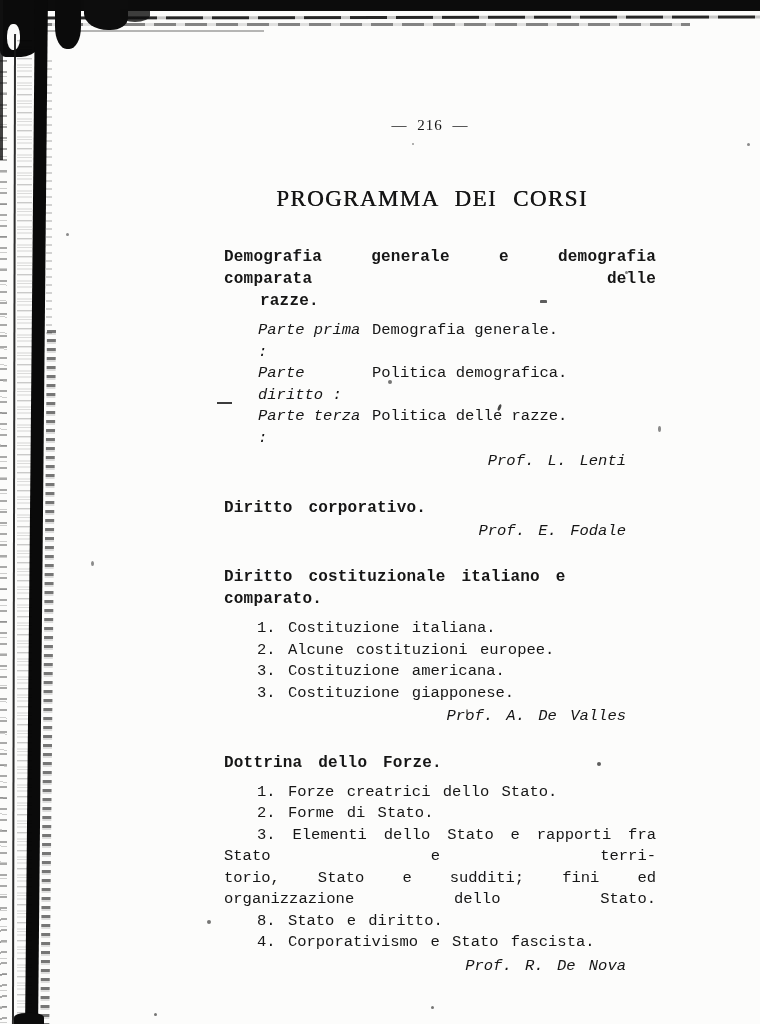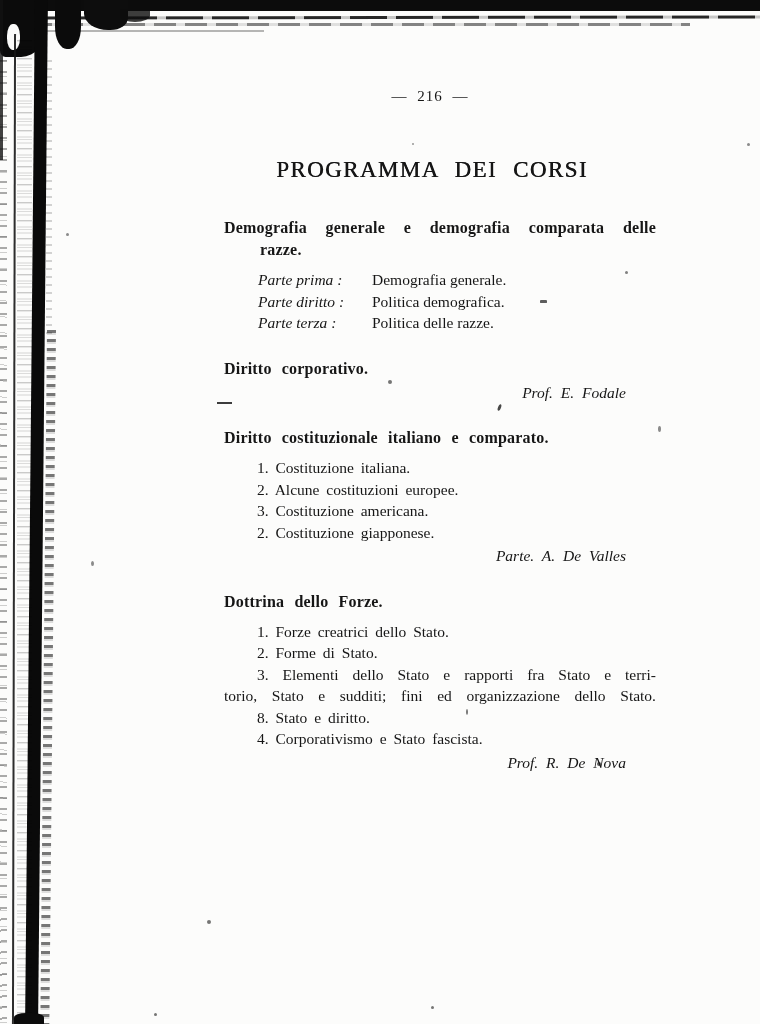--- a/index.html
+++ b/index.html
@@ -46,38 +46,38 @@
   .edge-top   { left: 0; top: 0; width: 3px; height: 160px; background: #111; opacity: .8; }
   .gutter-haze{ left: 17px; top: 40px; width: 15px; height: 984px;
                 background: repeating-linear-gradient(179deg, rgba(0,0,0,.10) 0 2px, transparent 2px 6px),
                             repeating-linear-gradient(181deg, rgba(0,0,0,.16) 0 1px, transparent 1px 9px);
                 opacity: .8; }
   .bottom-blob{ left: 14px; top: 1013px; width: 30px; height: 11px; background: #0b0b0b; border-radius: 40% 40% 0 0; }
   .overline-mark { left: 217px; top: 402px; width: 15px; height: 2px; background: #1a1a1a; opacity: .85; }
   .speck { position: absolute; display: block; background: #1a1a1a; border-radius: 50%; }
 
   
-  .content { position: absolute; left: 224px; top: 0; width: 432px; padding-top: 88px; }
+  .content { position: absolute; left: 224px; top: 0; width: 432px; padding-top: 117px; }
   .page-number {
     text-align: center; font-size: 15px; letter-spacing: 1px; word-spacing: 5px;
     transform: translateX(-10px);
   }
   .doc-title {
     margin: 52px 0 0; text-align: center; font-weight: 400;
     font-size: 23px; letter-spacing: 1.4px; word-spacing: 9px;
     transform: translateX(-8px);
     text-shadow: 0.4px 0 0 currentColor;
   }
-  .course-section { margin-top: 24px; font-size: 15.5px; line-height: 21.5px; }
+  .course-section { margin-top: 24px; font-size: 15.5px; line-height: 21.5px; font-family: Liberation Mono, monospace; }
   .course-section:first-child { margin-top: 34px; }
   .section-heading { font-weight: 700; font-size: 16px; line-height: 22px; word-spacing: 6px; letter-spacing: .2px; }
   .hline.justify { text-align: justify; text-align-last: justify; }
   .hline.cont { padding-left: 36px; }
   .parts { margin-top: 8px; padding-left: 34px; }
-  .part-row { display: flex; align-items: flex-end; }
+  .part-row { display: flex; }
   .part-label { font-style: italic; width: 114px; flex: none; }
   .items { margin-top: 8px; }
   .item { padding-left: 33px; word-spacing: 3px; }
   .item-multi { word-spacing: 2px; }
   .item-line { text-align: justify; text-align-last: justify; }
   .item-line.first { text-indent: 33px; }
   .prof { margin-top: 2px; text-align: right; padding-right: 30px; font-style: italic; word-spacing: 4px; }
 </style>
 </head>
 <body>
@@ -136,38 +136,39 @@
             </div>
             <div class="part-row">
               <span class="part-label">Parte diritto :</span>
               <span class="part-text">Politica demografica.</span>
             </div>
             <div class="part-row">
               <span class="part-label">Parte terza :</span>
               <span class="part-text">Politica delle razze.</span>
             </div>
           </div>
+          <div class="prof">Prof. L. Lenti</div>
         </section>
         <section class="course-section">
           <div class="section-heading">
             <div class="hline">Diritto corporativo.</div>
           </div>
           <div class="prof">Prof. E. Fodale</div>
         </section>
         <section class="course-section">
           <div class="section-heading">
             <div class="hline">Diritto costituzionale italiano e comparato.</div>
           </div>
           <div class="items">
             <div class="item">1. Costituzione italiana.</div>
             <div class="item">2. Alcune costituzioni europee.</div>
             <div class="item">3. Costituzione americana.</div>
-            <div class="item">2. Costituzione giapponese.</div>
+            <div class="item">3. Costituzione giapponese.</div>
           </div>
-          <div class="prof">Parte. A. De Valles</div>
+          <div class="prof">Prof. A. De Valles</div>
         </section>
         <section class="course-section">
           <div class="section-heading">
             <div class="hline">Dottrina dello Forze.</div>
           </div>
           <div class="items">
             <div class="item">1. Forze creatrici dello Stato.</div>
             <div class="item">2. Forme di Stato.</div>
             <div class="item-multi">
               <div class="item-line first">3. Elementi dello Stato e rapporti fra Stato e terri-</div>

